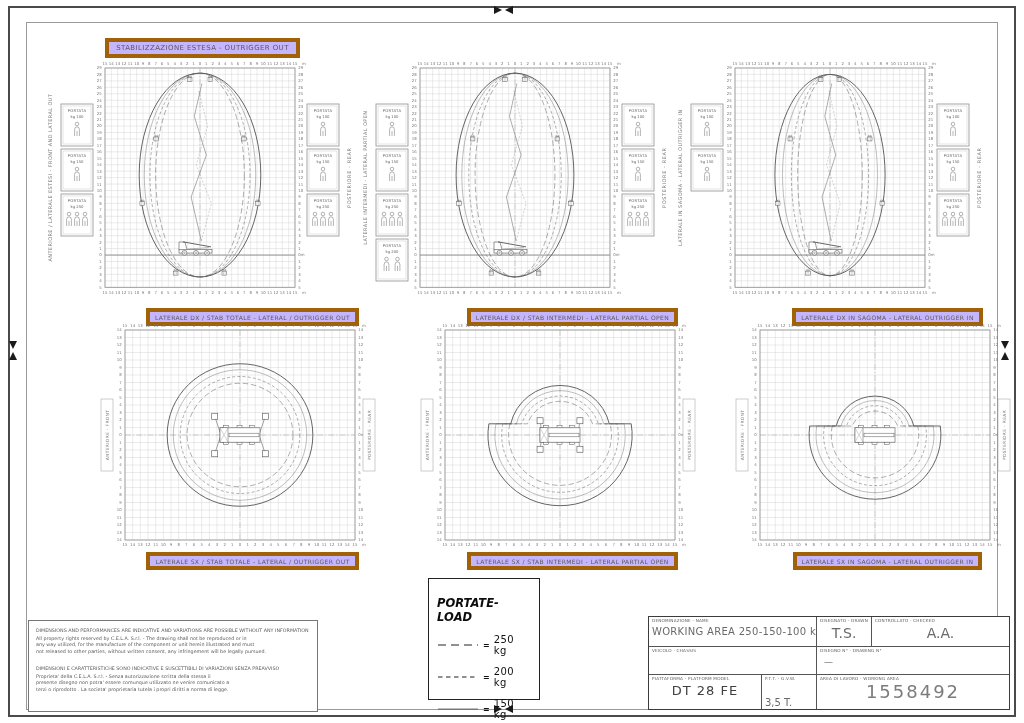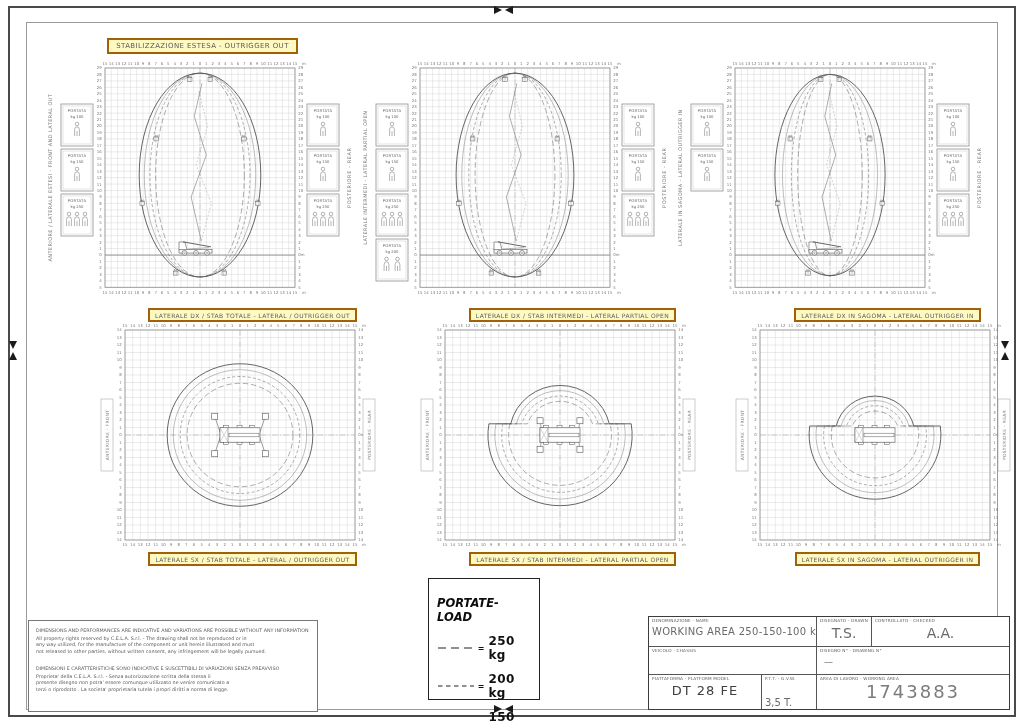--- a/index.html
+++ b/index.html
@@ -5,34 +5,34 @@
   html,body{margin:0;padding:0;background:#fff}
   #sheet{position:relative;width:1024px;height:723px;background:#fff;overflow:hidden;
          font-family:"DejaVu Sans",sans-serif;color:#555}
   .frame-outer{position:absolute;left:8px;top:6px;right:8px;bottom:6px;border:2px solid #4a4a4a}
   .frame-inner{position:absolute;left:26px;top:22px;right:26px;bottom:13px;border:1px solid #9a9a9a}
   section.chart,section.chartb{position:absolute;width:345px;height:272px}
   .ctitle{position:absolute;left:15px;width:315px;display:flex;justify-content:center}
   .ctitle.t{top:8px}
   .ctitle.b{top:8px}
   .ctitle.b2{top:252px}
-  .boxed{border:2px solid #a16207;background:#fef9c3;padding:2px 7px;white-space:nowrap;
+  .boxed{border:4px solid #a16207;background:#c4b5fd;padding:2px 7px;white-space:nowrap;
          color:#5a5a5a;letter-spacing:.4px}
   .t7{font-size:7px}
   .t6{font-size:6px;padding:1.5px 5px}
   svg.plot{position:absolute;left:15px;top:26px}
   svg.plotb{position:absolute;left:15px;top:18px}
   #sheet svg text{font-family:"DejaVu Sans",sans-serif}
   
   #legend{position:absolute;left:428px;top:578px;width:112px;height:122px;border:1.5px solid #222;
           background:#fff;box-sizing:border-box;padding:16px 8px}
   .lg-title{font-style:italic;font-weight:bold;font-size:11.5px;color:#0d0d0d;margin:1px 0 7px 0}
   .lg-row{display:flex;align-items:center;gap:4px;margin:10px 0}
   .lg-eq{font-size:8px;font-weight:bold;color:#111}
-  .lg-lab{font-size:12px;font-weight:bold;color:#111;letter-spacing:.5px}
+  .lg-lab{font-size:10px;font-weight:normal;color:#111;letter-spacing:.5px}
   
   #disclaimer{position:absolute;left:28px;top:620px}
   
   #tblock{position:absolute;left:648px;top:616px;width:362px;height:94px;border:1.5px solid #3c3c3c;
           background:#fff;display:flex;box-sizing:border-box}
   .tb-logo{width:82px;border-right:1px solid #555;display:flex;align-items:center;justify-content:center}
   .tb-main{flex:1;display:flex;flex-direction:column}
   .tb-row{display:flex;box-sizing:border-box}
   .tb-row+.tb-row{border-top:1px solid #555}
   .tb-cell{box-sizing:border-box;padding:1px 3px;overflow:hidden}
@@ -1466,18 +1466,18 @@
         <div class="tb-cell" style="width:112px">
           <div class="tb-label">PIATTAFORMA - PLATFORM MODEL</div>
           <div class="tb-model">DT 28 FE</div>
         </div>
         <div class="tb-cell" style="width:55px">
           <div class="tb-label">P.T.T. - G.V.W.</div>
           <div class="tb-gvw">3,5 T.</div>
         </div>
         <div class="tb-cell" style="flex:1">
           <div class="tb-label">AREA DI LAVORO - WORKING AREA</div>
-          <div class="tb-area">1743883</div>
+          <div class="tb-area">1558492</div>
         </div>
       </div>
     </div>
   </div>
 </div>
 
 </body></html>

